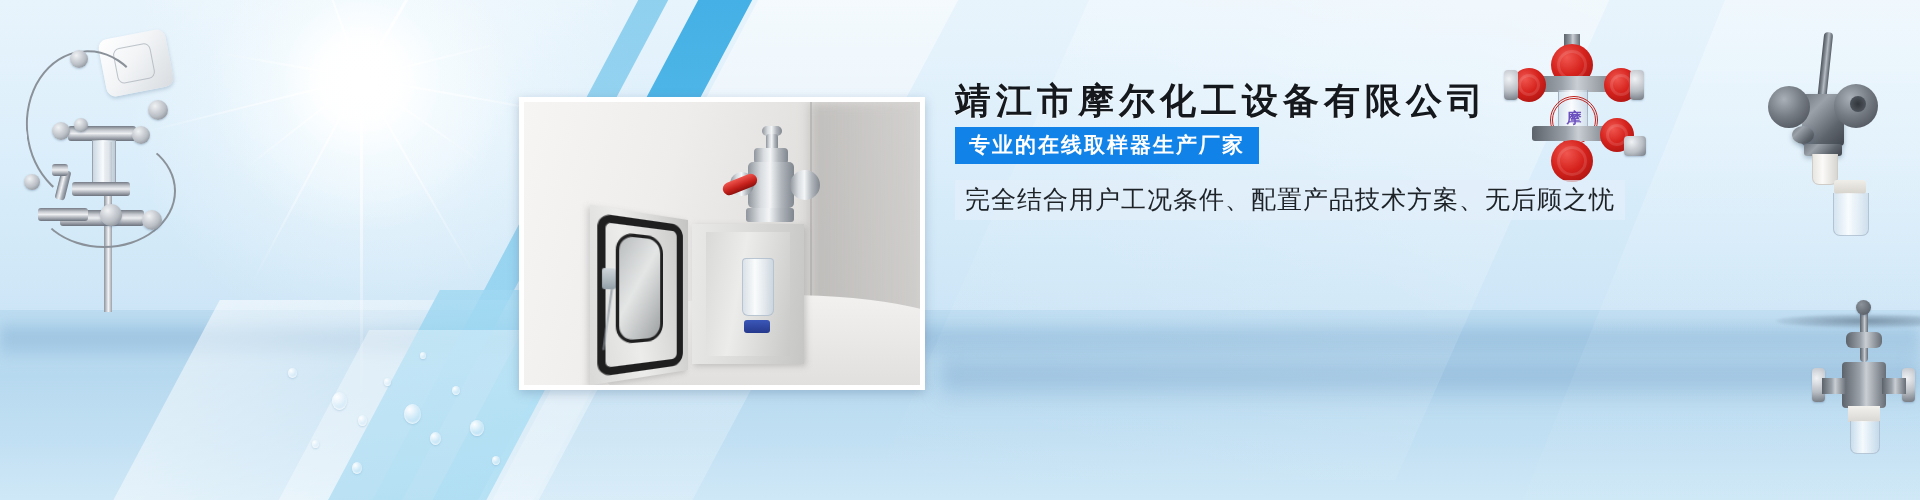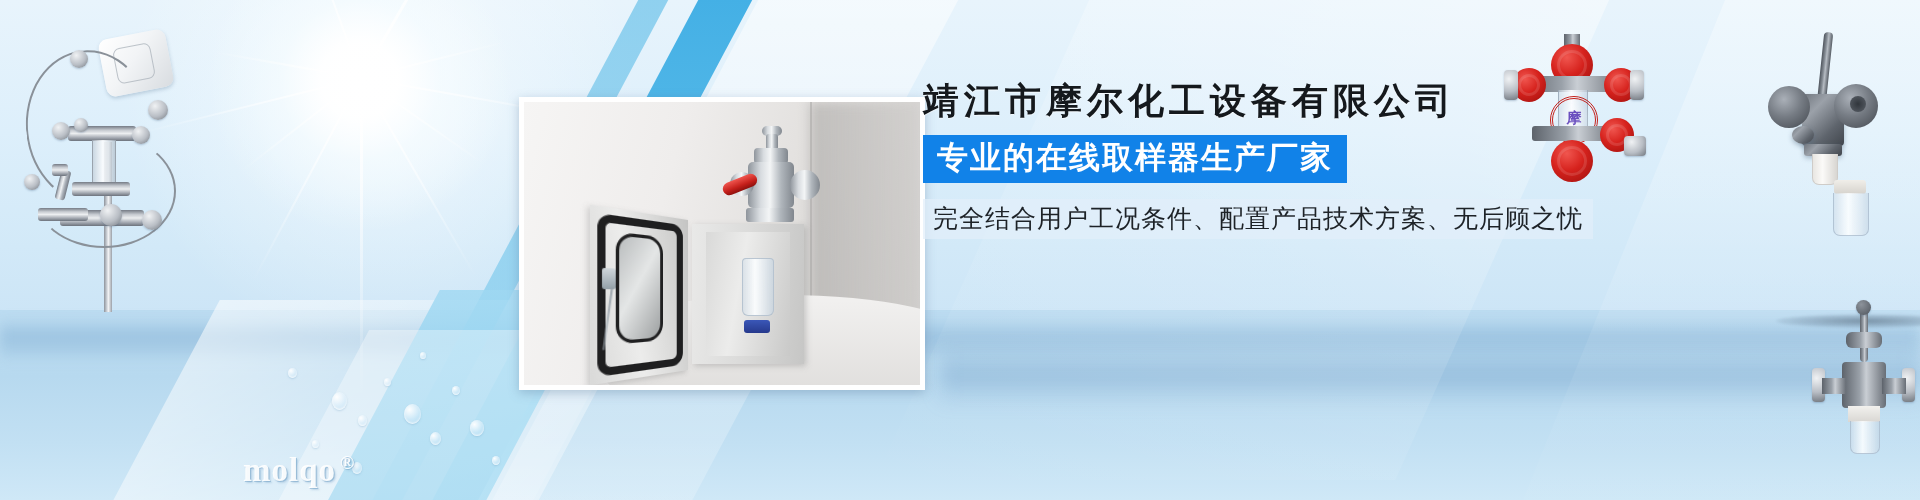--- a/index.html
+++ b/index.html
@@ -172,33 +172,33 @@
     background:linear-gradient(90deg,#8f959c 0%,#d8dce0 28%,#f3f5f6 48%,#b0b6bc 72%,#81878e 100%);}
   .red-handle{position:absolute;width:36px;height:13px;border-radius:7px;transform:rotate(-22deg);
     background:linear-gradient(180deg,#f0564f,#c5201b 60%,#8e100d);}
   .sample-bottle{position:absolute;left:50px;top:34px;width:30px;height:56px;border-radius:4px 4px 6px 6px;
     background:linear-gradient(90deg,rgba(205,218,230,.55),rgba(252,254,255,.9) 40%,rgba(196,212,226,.6));
     border:1px solid rgba(178,192,205,.9);}
   .blue-cap{position:absolute;left:52px;top:96px;width:26px;height:13px;border-radius:3px;
     background:linear-gradient(180deg,#3a57b8,#26398c);}
 
   
-  #text-block{position:absolute;left:923px;top:80px;width:720px;}
+  #text-block{position:absolute;left:955px;top:80px;width:720px;}
 
   .company-name{
     font-family:"Liberation Serif","DejaVu Serif",serif;
     font-size:36px;font-weight:bold;color:#15191d;
     letter-spacing:5px;line-height:1.2;white-space:nowrap;
     text-shadow:0 1px 1px rgba(255,255,255,.65);
   }
 
   .headline{
-    display:inline-block;margin-top:12px;
+    display:inline-block;margin-top:4px;
     background:#1182e8;color:#ffffff;
-    font-size:31px;font-weight:bold;letter-spacing:2px;
+    font-size:21px;font-weight:bold;letter-spacing:2px;
     padding:6px 14px 8px 14px;line-height:1.1;white-space:nowrap;
   }
 
   .subline{
     display:inline-block;margin-top:16px;
     background:rgba(226,239,250,.72);
     color:#1d2227;font-size:25px;letter-spacing:1px;
     padding:5px 10px 6px 10px;line-height:1.15;white-space:nowrap;
   }
 
@@ -378,17 +378,14 @@
     <div style="position:absolute;left:48px;top:114px;width:32px;height:16px;background:linear-gradient(180deg,#f2f1ee,#d9d7d3);"></div>
     <div class="bottle" style="left:50px;top:129px;width:28px;height:32px;"></div>
   </div>
 
   <div id="text-block">
     <div class="company-name">靖江市摩尔化工设备有限公司</div>
     <div><span class="headline">专业的在线取样器生产厂家</span></div>
     <div><span class="subline">完全结合用户工况条件、配置产品技术方案、无后顾之忧</span></div>
   </div>
 
-  <div id="logo-mark">
-    <span>molqo</span><span class="reg">®</span>
-  </div>
 
 </div>
 
 </body></html>

